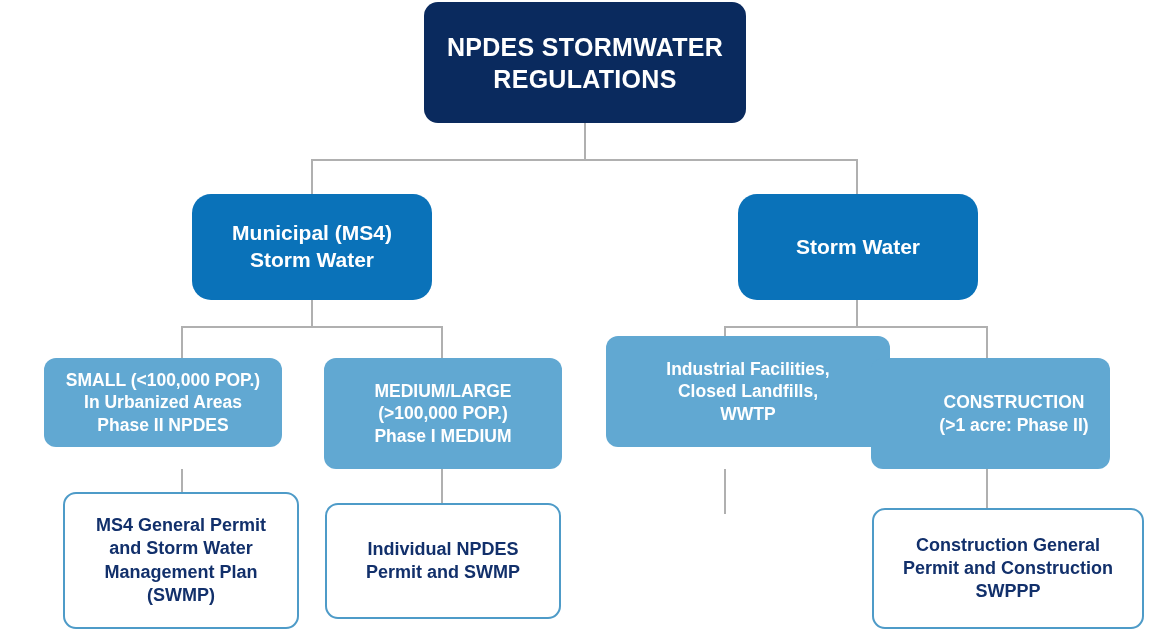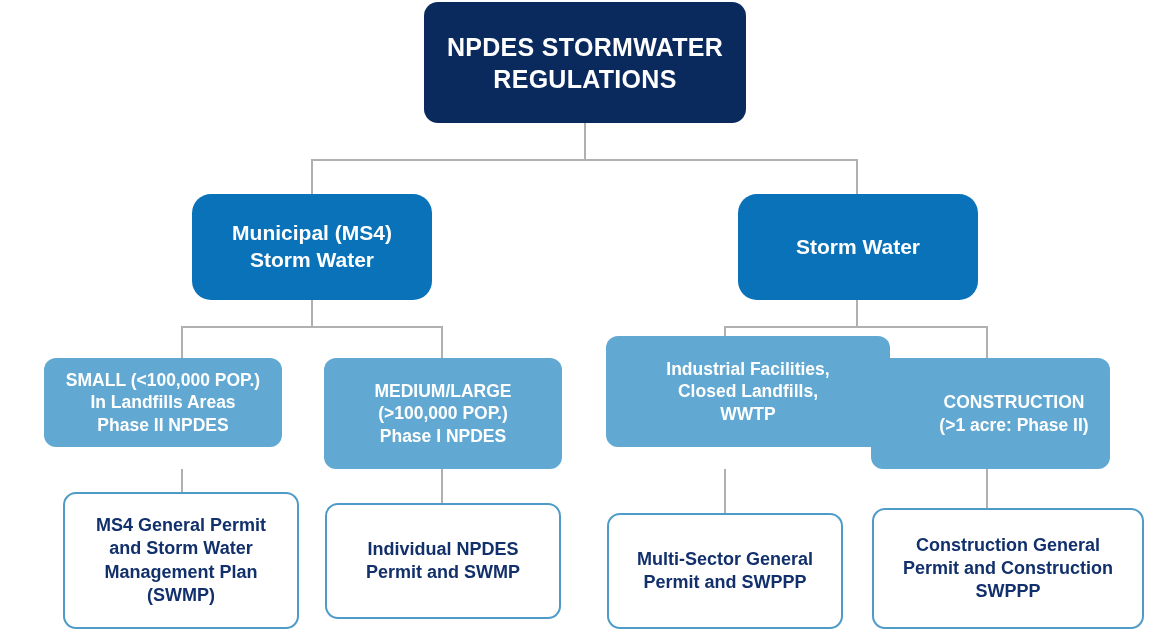--- a/index.html
+++ b/index.html
@@ -121,30 +121,30 @@
 
   <div class="node lvl-cat" style="left:738px; top:194px; width:240px; height:106px;">
     <div class="lines">
       <span>Storm Water</span>
     </div>
   </div>
 
   <div class="node lvl-sub" style="left:44px; top:358px; width:238px; height:89px;">
     <div class="lines">
       <span>SMALL (&lt;100,000 POP.)</span>
-      <span>In Landfills Areas</span>
+      <span>In Urbanized Areas</span>
       <span>Phase II NPDES</span>
     </div>
   </div>
 
   <div class="node lvl-sub" style="left:324px; top:358px; width:238px; height:111px;">
     <div class="lines">
       <span>MEDIUM/LARGE</span>
       <span>(&gt;100,000 POP.)</span>
-      <span>Phase I NPDES</span>
+      <span>Phase I MEDIUM</span>
     </div>
   </div>
 
   <div class="node lvl-sub" style="left:606px; top:336px; width:284px; height:111px;">
     <div class="lines">
       <span>Industrial Facilities,</span>
       <span>Closed Landfills,</span>
       <span>WWTP</span>
     </div>
   </div>
@@ -165,26 +165,20 @@
     </div>
   </div>
 
   <div class="node lvl-out" style="left:325px; top:503px; width:236px; height:116px;">
     <div class="lines">
       <span>Individual NPDES</span>
       <span>Permit and SWMP</span>
     </div>
   </div>
 
-  <div class="node lvl-out" style="left:607px; top:513px; width:236px; height:116px;">
-    <div class="lines">
-      <span>Multi-Sector General</span>
-      <span>Permit and SWPPP</span>
-    </div>
-  </div>
 
   <div class="node lvl-out" style="left:872px; top:508px; width:272px; height:121px;">
     <div class="lines">
       <span>Construction General</span>
       <span>Permit and Construction</span>
       <span>SWPPP</span>
     </div>
   </div>
 
 </div>

